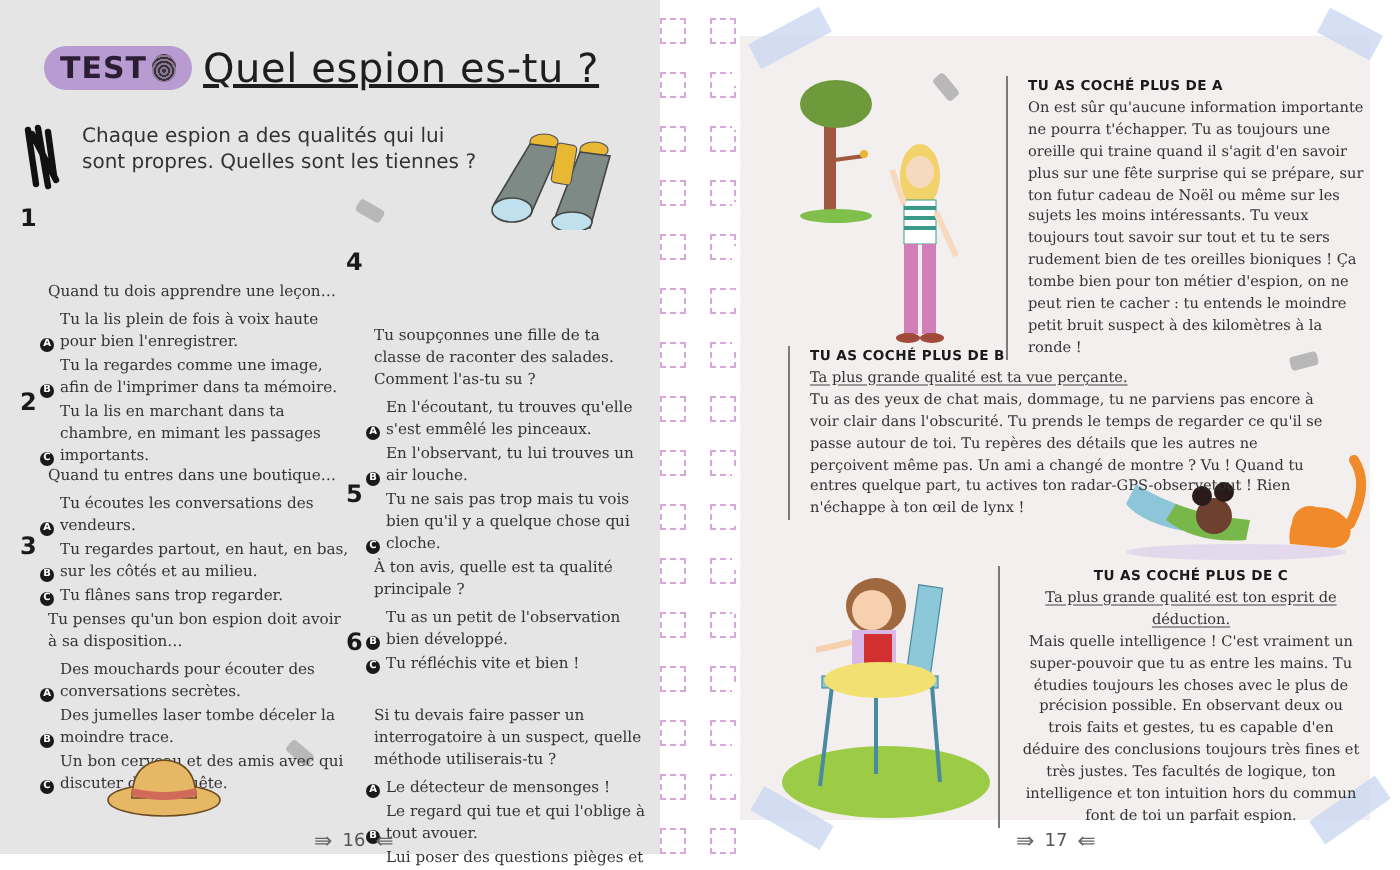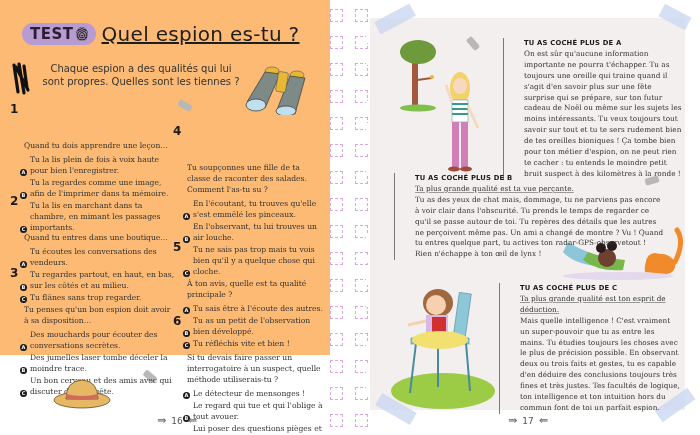--- a/index.html
+++ b/index.html
@@ -1,30 +1,30 @@
 <!DOCTYPE html>
 <html><head>
 <meta charset="utf-8">
 <style>
   * { box-sizing: border-box; margin: 0; padding: 0; }
   html, body { width: 700px; height: 435px; overflow: hidden; background: #ffffff; }
   body { position: relative; font-family: "DejaVu Serif", serif; color: #2a2a2a; }
 
-  .page-left { position: absolute; left: 0; top: 0; width: 330px; height: 355px; background: #fdba74; }
+  .page-left { position: absolute; left: 0; top: 0; width: 330px; height: 427px; background: #e5e5e5; }
 
   
   .title-row { position: absolute; left: 22px; top: 22px; display: flex; align-items: center; }
   .test-badge { background: #b89bd1; border-radius: 14px; padding: 2px 8px 2px 8px; height: 22px; display: flex; align-items: center; gap: 2px; }
   .test-text { font-family: "DejaVu Sans", sans-serif; font-weight: bold; font-size: 15px; color: #2b1d33; letter-spacing: 0.5px; }
   .fingerprint { width: 12px; height: 14px; border-radius: 50% 50% 45% 45%; background: repeating-radial-gradient(circle at 50% 60%, #3a3040 0 1px, #8a7a92 1px 2px); }
   .page-title { font-family: "DejaVu Sans", sans-serif; font-size: 20px; color: #1e1e1e; margin-left: 6px; letter-spacing: 0.3px; text-decoration: underline; }
 
   
   .intro-mark { position: absolute; left: 10px; top: 62px; width: 22px; height: 34px; }
-  .intro { position: absolute; left: 41px; top: 62px; width: 200px; font-family: "DejaVu Sans", sans-serif; font-size: 10px; line-height: 13px; color: #333; text-align: center; }
+  .intro { position: absolute; left: 41px; top: 62px; width: 200px; font-family: "DejaVu Sans", sans-serif; font-size: 10px; line-height: 13px; color: #333; }
 
   
   .q { position: absolute; font-size: 7.6px; line-height: 11px; color: #333; }
   .q-head { display: flex; align-items: flex-start; margin-bottom: 3px; }
   .q-num { font-family: "DejaVu Sans", sans-serif; font-weight: bold; font-size: 12px; line-height: 11px; color: #1a1a1a; width: 12px; flex-shrink: 0; }
   .q-text { padding-left: 2px; margin-top: 36px; }
   .opt { display: flex; align-items: flex-end; margin-left: 10px; margin-bottom: 1px; }
   .opt-bullet { width: 7px; height: 7px; border-radius: 50%; background: #1a1a1a; color: #fff; font-family: "DejaVu Sans", sans-serif; font-size: 5px; line-height: 7px; text-align: center; font-weight: bold; flex-shrink: 0; margin-top: 2px; margin-right: 3px; }
   .opt-text { flex: 1; }
 
@@ -40,21 +40,21 @@
   .binoculars { position: absolute; left: 235px; top: 60px; width: 90px; height: 55px; }
   .hat { position: absolute; left: 52px; top: 375px; width: 60px; height: 35px; }
   .usb { position: absolute; width: 14px; height: 7px; background: #b8b8b8; border-radius: 2px; transform: rotate(30deg); }
 
   
   .card { position: absolute; left: 370px; top: 18px; width: 315px; height: 392px; background: #f3efef; }
   .card-edge { position: absolute; left: 366px; top: 28px; width: 10px; height: 370px;
     background: radial-gradient(circle at 0 50%, #fff 4px, transparent 4.5px) 0 0 / 10px 22px repeat-y; }
   .tape { position: absolute; width: 40px; height: 14px; background: rgba(200,214,240,0.75); }
 
-  .result { position: absolute; font-size: 7.3px; line-height: 10.9px; color: #333; border-left: 1px solid #7a7a7a; padding-left: 20px; }
+  .result { position: absolute; font-size: 7.3px; line-height: 10.9px; color: #333; border-left: 1px solid #7a7a7a; padding-left: 10px; }
   .result-title { font-family: "DejaVu Sans", sans-serif; font-weight: bold; font-size: 6.8px; color: #1a1a1a; letter-spacing: 0.2px; }
   .result-sub { text-decoration: underline; text-decoration-color: #999; }
 
   .illu { position: absolute; }
 </style>
 </head>
 <body>
 
 <div class="page-left">
 
@@ -163,24 +163,20 @@
     <div class="opt">
         <span class="opt-bullet">C</span>
         <span class="opt-text">Tu ne sais pas trop mais tu vois bien qu'il y a quelque chose qui cloche.</span>
       </div>
   </div>
 
   <div class="q" style="left:173px; top:242px; width:150px;">
     <div class="q-head">
         <span class="q-num">5</span>
         <span class="q-text">À ton avis, quelle est ta qualité principale ?</span>
-      </div>
-    <div class="opt">
-        <span class="opt-bullet">A</span>
-        <span class="opt-text">Tu sais être à l'écoute des autres.</span>
       </div>
     <div class="opt">
         <span class="opt-bullet">B</span>
         <span class="opt-text">Tu as un petit de l'observation bien développé.</span>
       </div>
     <div class="opt">
         <span class="opt-bullet">C</span>
         <span class="opt-text">Tu réfléchis vite et bien !</span>
       </div>
   </div>
@@ -309,21 +305,21 @@
   <div class="result-title">TU AS COCHÉ PLUS DE A</div>
   <div>On est sûr qu'aucune information importante ne pourra t'échapper. Tu as toujours une oreille qui traine quand il s'agit d'en savoir plus sur une fête surprise qui se prépare, sur ton futur cadeau de Noël ou même sur les sujets les moins intéressants. Tu veux toujours tout savoir sur tout et tu te sers rudement bien de tes oreilles bioniques ! Ça tombe bien pour ton métier d'espion, on ne peut rien te cacher : tu entends le moindre petit bruit suspect à des kilomètres à la ronde !</div>
 </div>
 
 <div class="result" style="left:394px; top:173px; width:270px;">
   <div class="result-title">TU AS COCHÉ PLUS DE B</div>
   <div class="result-sub">Ta plus grande qualité est ta vue perçante.</div>
   <div>Tu as des yeux de chat mais, dommage, tu ne parviens pas encore à voir clair dans l'obscurité. Tu prends le temps de regarder ce qu'il se passe autour de toi. Tu repères des détails que les autres ne perçoivent même pas. Un ami a changé de montre ? Vu ! Quand tu entres quelque part, tu actives ton radar-GPS-observetout ! Rien n'échappe à ton œil de lynx !</div>
 </div>
 
-<div class="result" style="left:499px; top:283px; width:182px;">
+<div class="result" style="left:499px; top:283px; width:182px;text-align:center;">
   <div class="result-title">TU AS COCHÉ PLUS DE C</div>
   <div class="result-sub">Ta plus grande qualité est ton esprit de déduction.</div>
   <div>Mais quelle intelligence ! C'est vraiment un super-pouvoir que tu as entre les mains. Tu étudies toujours les choses avec le plus de précision possible. En observant deux ou trois faits et gestes, tu es capable d'en déduire des conclusions toujours très fines et très justes. Tes facultés de logique, ton intelligence et ton intuition hors du commun font de toi un parfait espion.</div>
 </div>
 
 <div class="page-num" style="left:508px; top:414px;">
   <span class="arrow">⇛</span>
   <span>17</span>
   <span class="arrow">⇚</span>
 </div>

